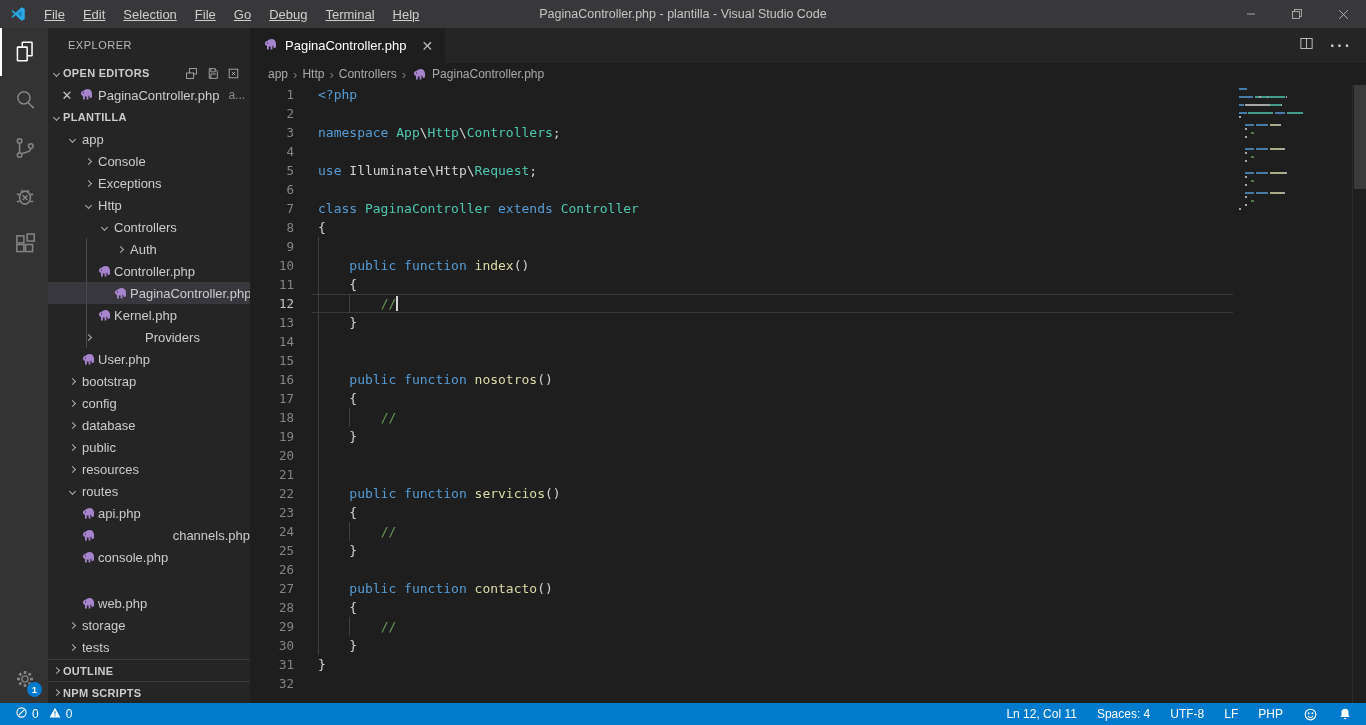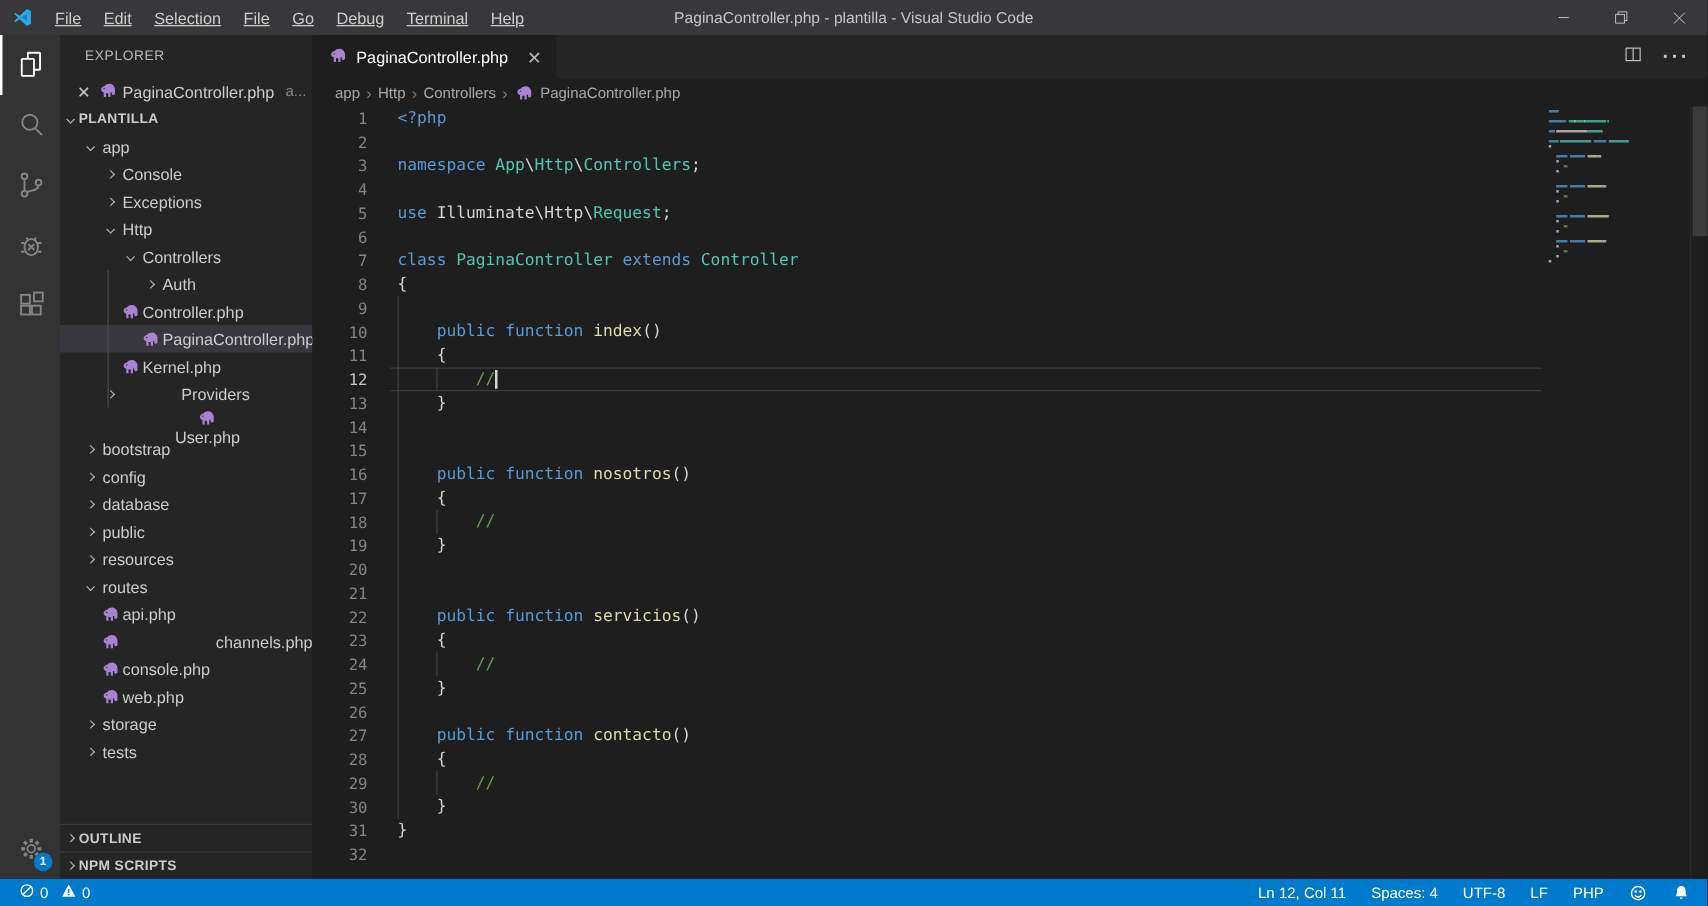--- a/index.html
+++ b/index.html
@@ -193,20 +193,43 @@
             </g>
           </svg>
         <span class="badge">1</span>
       </div>
     </div>
   </aside>
 
   <aside class="sidebar">
     <div class="sb-title">EXPLORER</div>
 
+    <div class="sect-hdr">
+      <span class="chev down"></span>
+      <span>OPEN EDITORS</span>
+      <span class="hdr-actions" id="oe-actions">
+          <span>
+            <svg width="13" height="13" viewBox="0 0 24 24" fill="none" stroke="currentColor" stroke-width="1.4">
+              <rect x="8" y="3" width="13" height="10"></rect>
+              <rect x="3" y="11" width="13" height="10" fill="#252526"></rect>
+            </svg>
+          </span>
+          <span>
+            <svg width="13" height="13" viewBox="0 0 24 24" fill="none" stroke="currentColor" stroke-width="1.4">
+              <path d="M6 3h10l5 5v13H6zM9 3v6h8V3M9 21v-8h10"></path>
+            </svg>
+          </span>
+          <span>
+            <svg width="13" height="13" viewBox="0 0 24 24" fill="none" stroke="currentColor" stroke-width="1.4">
+              <rect x="4" y="4" width="16" height="16"></rect>
+              <path d="M9 9l6 6M15 9l-6 6"></path>
+            </svg>
+          </span>
+        </span>
+    </div>
 
     <div class="oe-item">
       <span class="oe-close">✕</span>
       <span id="oe-php-icon"><svg width="16" height="16" viewBox="0 0 16 16">
             <path fill="#A684CE" d="M5 13.6V9.9C3.8 9.7 2.9 8.8 2.9 7.6c0-1.4 1.2-2.6 2.8-2.8C6.6 3.7 8 3 9.5 3 12 3 14 5 14 7.4v3.2c0 .8-.6 1.4-1.3 1.4s-1.3-.6-1.3-1.3v-1h-1v3.9H8.6v-3H6.8v3H5z"></path>
             <circle cx="5.4" cy="6.9" r=".55" fill="#252526"></circle>
           </svg></span>
       <span>PaginaController.php</span>
       <span class="oe-desc">a...</span>
     </div>
@@ -279,21 +302,21 @@
             </svg>
           </span>
           <span class="tlabel">Kernel.php</span>
         </div>
         <div class="trow" style="padding-left: 32px; gap: 47px;">
           <span class="slot">
             <span class="chev right"></span>
           </span>
           <span class="tlabel">Providers</span>
         </div>
-        <div class="trow" style="padding-left: 32px; flex-direction: column;">
+        <div class="trow" style="padding-left: 32px;">
           <span class="slot">
             <svg width="16" height="16" viewBox="0 0 16 16">
               <path fill="#A684CE" d="M5 13.6V9.9C3.8 9.7 2.9 8.8 2.9 7.6c0-1.4 1.2-2.6 2.8-2.8C6.6 3.7 8 3 9.5 3 12 3 14 5 14 7.4v3.2c0 .8-.6 1.4-1.3 1.4s-1.3-.6-1.3-1.3v-1h-1v3.9H8.6v-3H6.8v3H5z"></path>
               <circle cx="5.4" cy="6.9" r=".55" fill="#252526"></circle>
             </svg>
           </span>
           <span class="tlabel">User.php</span>
         </div>
         <div class="trow" style="padding-left: 16px;">
           <span class="slot">
@@ -351,21 +374,21 @@
         </div>
         <div class="trow" style="padding-left: 32px;">
           <span class="slot">
             <svg width="16" height="16" viewBox="0 0 16 16">
               <path fill="#A684CE" d="M5 13.6V9.9C3.8 9.7 2.9 8.8 2.9 7.6c0-1.4 1.2-2.6 2.8-2.8C6.6 3.7 8 3 9.5 3 12 3 14 5 14 7.4v3.2c0 .8-.6 1.4-1.3 1.4s-1.3-.6-1.3-1.3v-1h-1v3.9H8.6v-3H6.8v3H5z"></path>
               <circle cx="5.4" cy="6.9" r=".55" fill="#252526"></circle>
             </svg>
           </span>
           <span class="tlabel">console.php</span>
         </div>
-        <div class="trow" style="padding-left: 32px;">
+        <div class="trow" style="padding-left: 32px; margin-top: 24px;">
           <span class="slot">
             <svg width="16" height="16" viewBox="0 0 16 16">
               <path fill="#A684CE" d="M5 13.6V9.9C3.8 9.7 2.9 8.8 2.9 7.6c0-1.4 1.2-2.6 2.8-2.8C6.6 3.7 8 3 9.5 3 12 3 14 5 14 7.4v3.2c0 .8-.6 1.4-1.3 1.4s-1.3-.6-1.3-1.3v-1h-1v3.9H8.6v-3H6.8v3H5z"></path>
               <circle cx="5.4" cy="6.9" r=".55" fill="#252526"></circle>
             </svg>
           </span>
           <span class="tlabel">web.php</span>
         </div>
         <div class="trow" style="padding-left: 16px;">
           <span class="slot">

